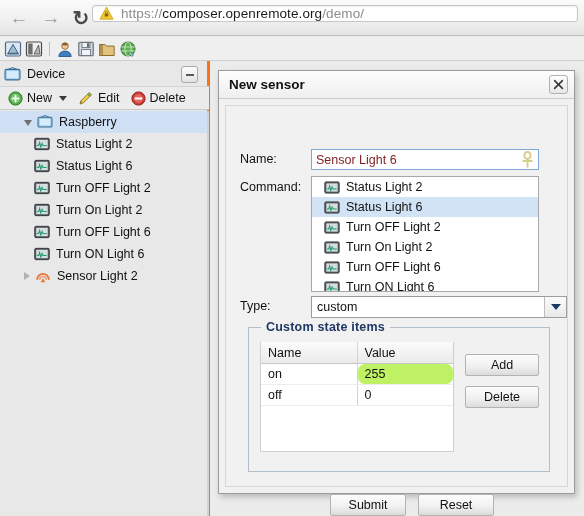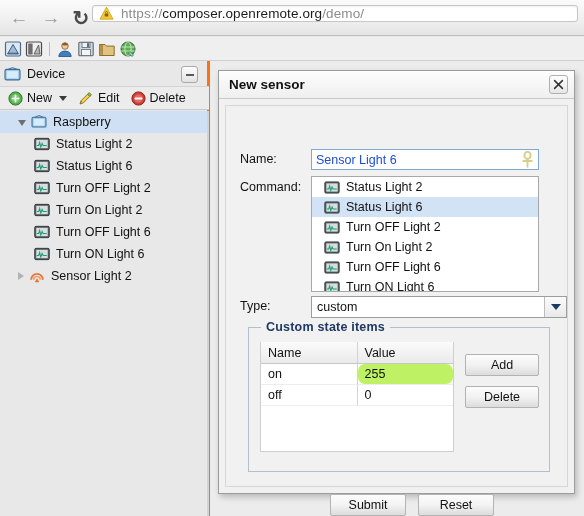--- a/index.html
+++ b/index.html
@@ -76,21 +76,21 @@
     width:0;height:0;border-left:4px solid transparent;border-right:4px solid transparent;
     border-top:5px solid #3a3a3a; margin-left:3px;
   }
 
   .tree { position:absolute; left:0; top:50px; width:209px; bottom:0; background:#e8e8e8; }
   .tree-row {
     display:flex; align-items:center; height:22px; padding-left:6px; font-size:12.5px; color:#111;
   }
   .tree-row.root { background:#cfe0f4; }
   .tree-row.child { padding-left:34px; }
-  .tree-row.leafarrow { padding-left:18px; }
+  .tree-row.leafarrow { padding-left:24px; }
   .tw-arrow {
     width:0;height:0;border-top:4px solid transparent;border-bottom:4px solid transparent;
     border-left:6px solid #6f6f6f; margin-right:5px; flex:0 0 auto;
   }
   .tw-arrow.open {
     border-left:4px solid transparent;border-right:4px solid transparent;
     border-top:6px solid #6f6f6f; border-bottom:0; margin-right:5px; margin-top:2px;
   }
   .tw-arrow.hollow {
     width:0;height:0;border-top:4px solid transparent;border-bottom:4px solid transparent;
@@ -128,21 +128,21 @@
   }
 
   .form-row { position:absolute; display:flex; align-items:flex-start; }
   .flabel { font-size:12.5px; color:#111; width:66px; text-align:left; }
 
   .name-field {
     position:absolute; left:85px; top:43px; width:228px; height:21px;
     background:#fff; border:1px solid #7ea9d4;
     display:flex; align-items:center; padding:0 4px;
   }
-  .name-field .val { font-size:12.5px; color:#1d4ed8; flex:1; }
+  .name-field .val { font-size:12.5px; color:#7f1d1d; flex:1; }
 
   .cmd-list {
     position:absolute; left:85px; top:70px; width:228px; height:116px;
     background:#fff; border:1px solid #a8a8a8; overflow:hidden;
   }
   .cmd-item {
     height:20px; display:flex; align-items:center; padding-left:12px; font-size:12.5px; color:#111;
   }
   .cmd-item.sel { background:#d2e3f6; }
   .cmd-icon { width:16px; height:13px; margin-right:6px; flex:0 0 auto; }

